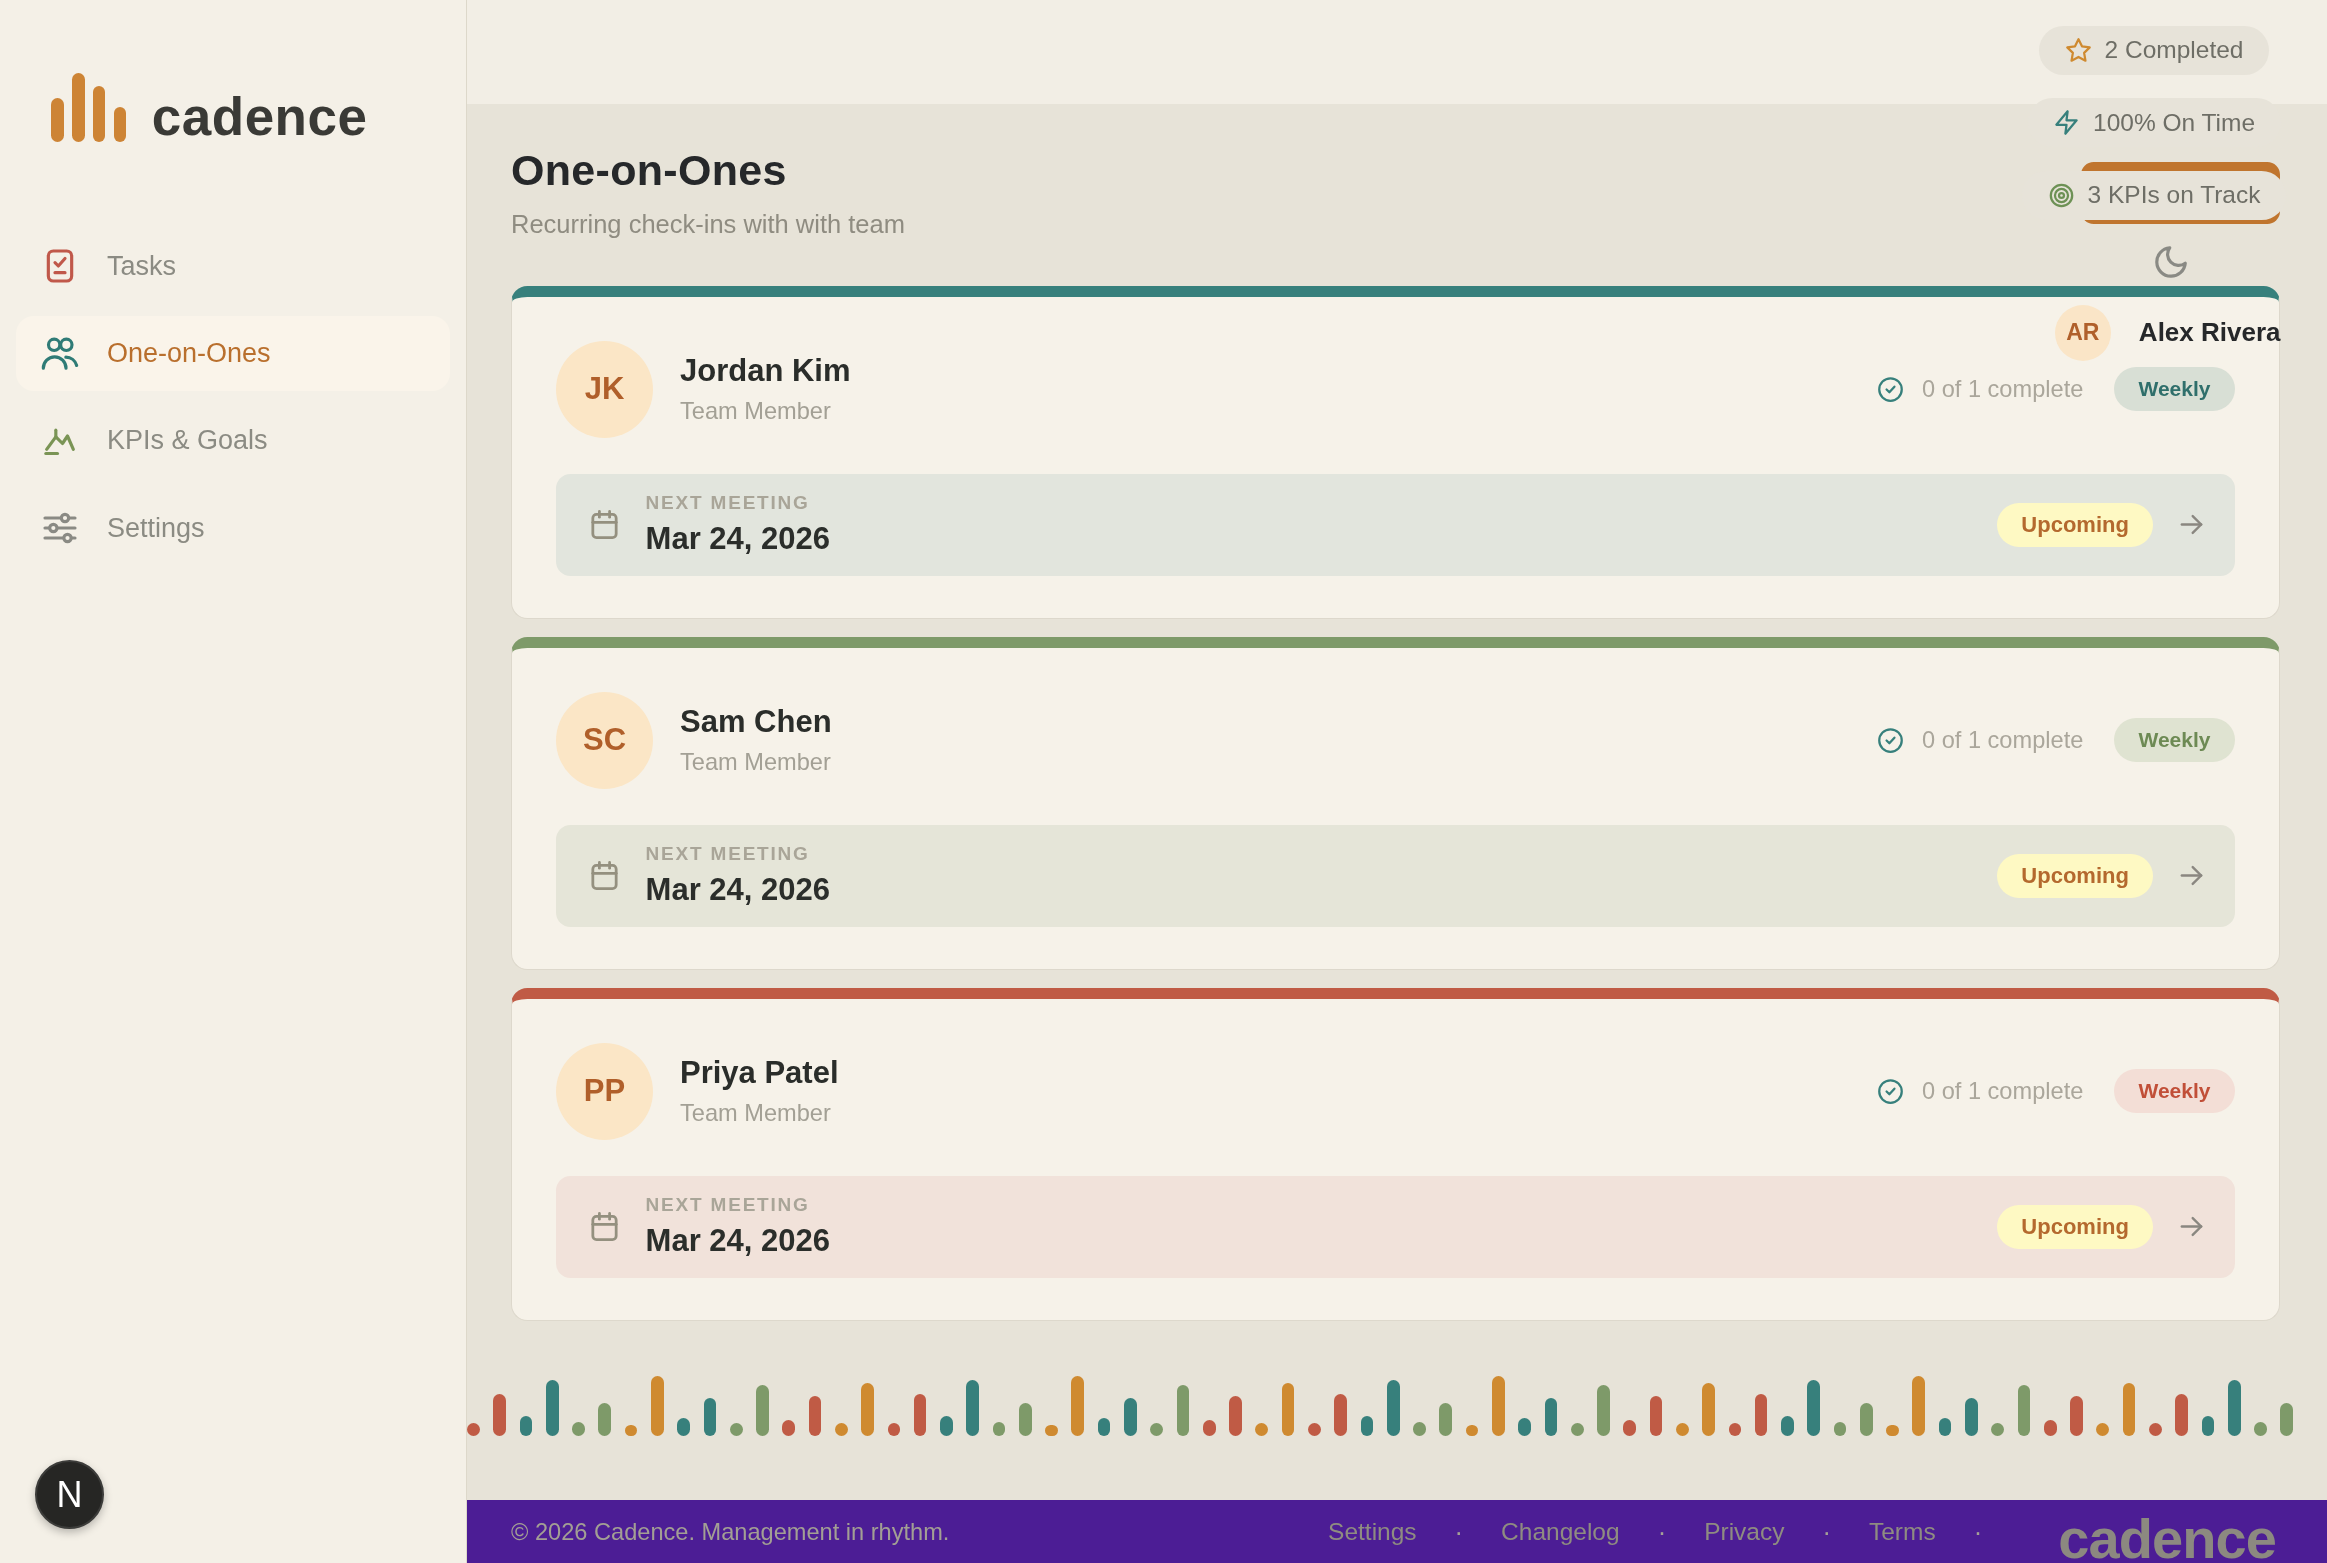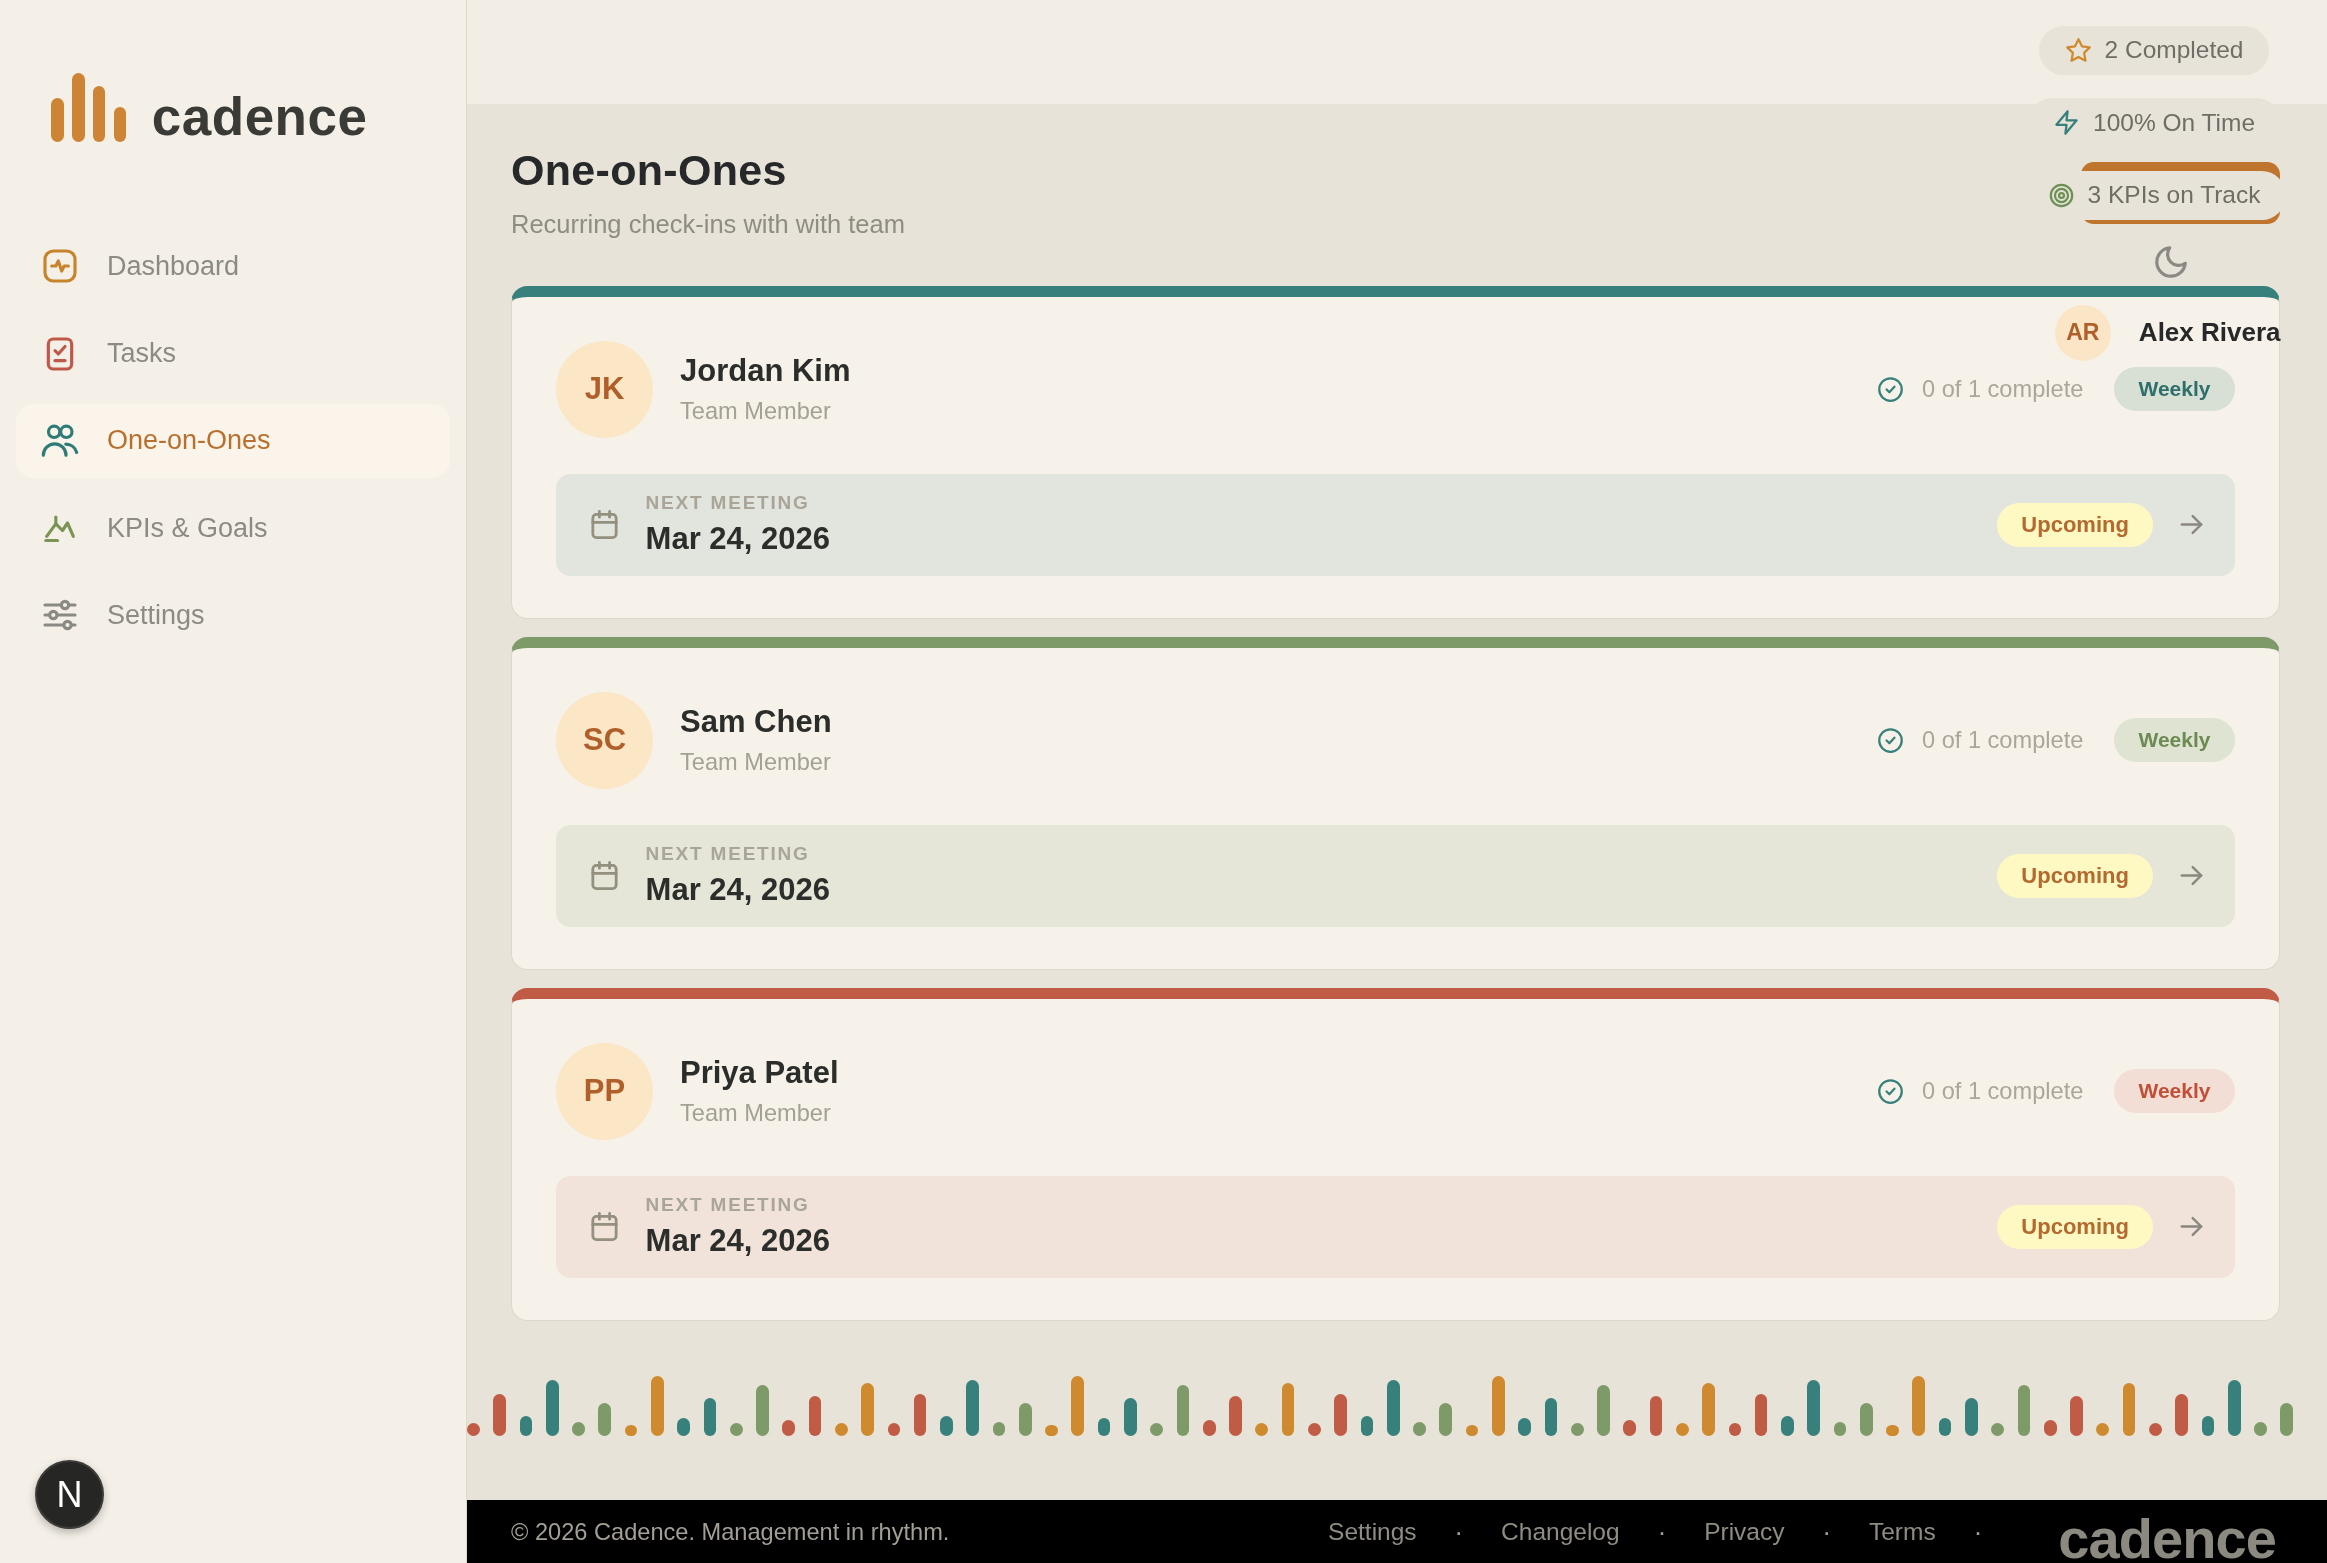--- a/index.html
+++ b/index.html
@@ -72,21 +72,21 @@
   .accent-green .meeting { background:#e5e5d8; }
   .accent-red   { border-top-color:#c05b45; }
   .accent-red   .pill-weekly { background:#f3ded6; color:#c14f38; }
   .accent-red   .meeting { background:#f1e2da; }
 
   
   .rhythm { position:absolute; left:0; right:0; bottom:64px; height:64px;
             display:flex; align-items:flex-end; gap:13.6px; overflow:hidden; }
   .rhythm .bar { width:12.7px; border-radius:7.3px; flex:0 0 auto; }
 
-  .footer { position:absolute; left:0; right:0; bottom:0; height:64px; background:#000000;
+  .footer { position:absolute; left:0; right:0; bottom:0; height:64px; background:#4c1d95;
             display:flex; align-items:center; padding:0 51px 0 44px; }
   .copyright { font-size:23.6px; color:#a39f94; }
   .f-links { margin-left:auto; display:flex; align-items:center; gap:38px; }
   .f-link { font-size:24.5px; color:#8f8c81; cursor:pointer; }
   .f-dot { font-size:25.5px; color:#a5a196; }
   .f-wordmark { font-size:56px; font-weight:700; color:#8c8980; letter-spacing:-0.9px;
                 margin-left:38px; margin-bottom:-12.7px; }
 
   
   .dev-badge { position:absolute; left:35px; bottom:35px; width:69px; height:69px; border-radius:50%;
@@ -102,27 +102,20 @@
     <span class="logo-bars">
       <i style="height:44px"></i>
         <i style="height:69px"></i>
         <i style="height:56px"></i>
         <i style="height:35px"></i>
     </span>
     <span class="logo-text">cadence</span>
   </div>
 
   <nav class="nav">
-    <div class="nav-item">
-      <svg class="ic-orange" width="40" height="40" viewBox="0 0 24 24" fill="none" stroke="currentColor" stroke-width="1.9" stroke-linecap="round" stroke-linejoin="round">
-          <rect x="3" y="3" width="18" height="18" rx="5"></rect>
-          <polyline points="7 12 9.5 12 11 9 13 15 14.5 12 17 12"></polyline>
-        </svg>
-      <span>Dashboard</span>
-    </div>
     <div class="nav-item">
       <svg class="ic-red" width="40" height="40" viewBox="0 0 24 24" fill="none" stroke="currentColor" stroke-width="1.9" stroke-linecap="round" stroke-linejoin="round">
           <rect x="5" y="3" width="14" height="18" rx="3"></rect>
           <polyline points="9 10 11 12 15 7.5"></polyline>
           <line x1="9" y1="16" x2="15" y2="16"></line>
         </svg>
       <span>Tasks</span>
     </div>
     <div class="nav-item active">
       <svg class="ic-teal" width="40" height="40" viewBox="0 0 24 24" fill="none" stroke="currentColor" stroke-width="1.9" stroke-linecap="round" stroke-linejoin="round">

